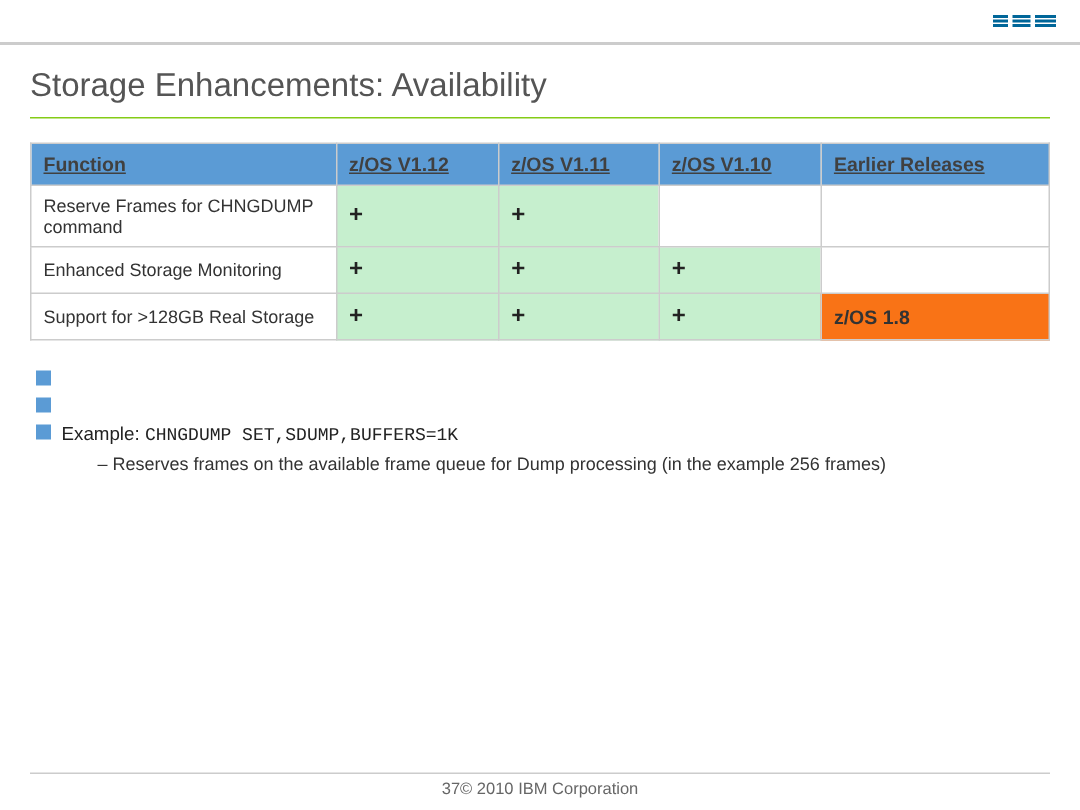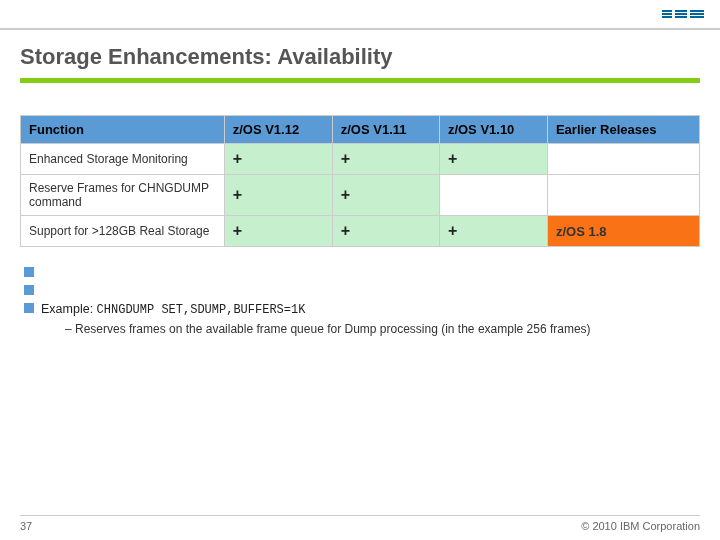--- a/index.html
+++ b/index.html
@@ -25,45 +25,46 @@
     }
 
     
     .page {
       padding: 14px 20px 10px 20px;
     }
 
     .page-title {
       font-size: 22px;
       color: #555;
-      font-weight: bold;
-      border-bottom: 5px solid #84cc16;
+      font-weight: normal;
+      border-bottom: 1px solid #84cc16;
       padding-bottom: 8px;
-      margin-bottom: 32px;
+      margin-bottom: 16px;
     }
 
     
     table {
       width: 100%;
       border-collapse: collapse;
       margin-bottom: 18px;
     }
 
     table th, table td {
       border: 1px solid #ccc;
       padding: 6px 8px;
       text-align: left;
       vertical-align: middle;
     }
 
     table th {
       background: #5b9bd5;
-      color: #000000;
+      color: #404040;
       font-weight: bold;
       font-size: 13px;
+      text-decoration: underline;
     }
 
     table th.func-header {
       background: #5b9bd5;
       text-align: left;
     }
 
     table td.func-cell {
       text-align: left;
       background: #fff;
@@ -129,21 +130,21 @@
       color: #333;
     }
 
     
     .footer {
       position: absolute;
       bottom: 8px;
       left: 20px;
       right: 20px;
       display: flex;
-      justify-content: space-between;
+      justify-content: center;
       font-size: 11px;
       color: #666;
       border-top: 1px solid #ccc;
       padding-top: 4px;
     }
   </style>
 </head>
 <body>
 
 <div class="top-bar">
@@ -183,32 +184,32 @@
         <th class="func-header" style="width:30%;">Function</th>
         <th>z/OS V1.12</th>
         <th>z/OS V1.11</th>
         <th>z/OS V1.10</th>
         <th>Earlier Releases</th>
       </tr>
     </thead>
     <tbody>
 
       <tr>
+        <td class="func-cell">Reserve Frames for CHNGDUMP command</td>
+        <td class="green">+</td>
+        <td class="green">+</td>
+        <td class="white"></td>
+        <td class="white"></td>
+      </tr>
+
+      <tr>
         <td class="func-cell">Enhanced Storage Monitoring</td>
         <td class="green">+</td>
         <td class="green">+</td>
         <td class="green">+</td>
-        <td class="white"></td>
-      </tr>
-
-      <tr>
-        <td class="func-cell">Reserve Frames for CHNGDUMP command</td>
-        <td class="green">+</td>
-        <td class="green">+</td>
-        <td class="white"></td>
         <td class="white"></td>
       </tr>
 
       <tr>
         <td class="func-cell">Support for &gt;128GB Real Storage</td>
         <td class="green">+</td>
         <td class="green">+</td>
         <td class="green">+</td>
         <td class="green-text">z/OS 1.8</td>
       </tr>

